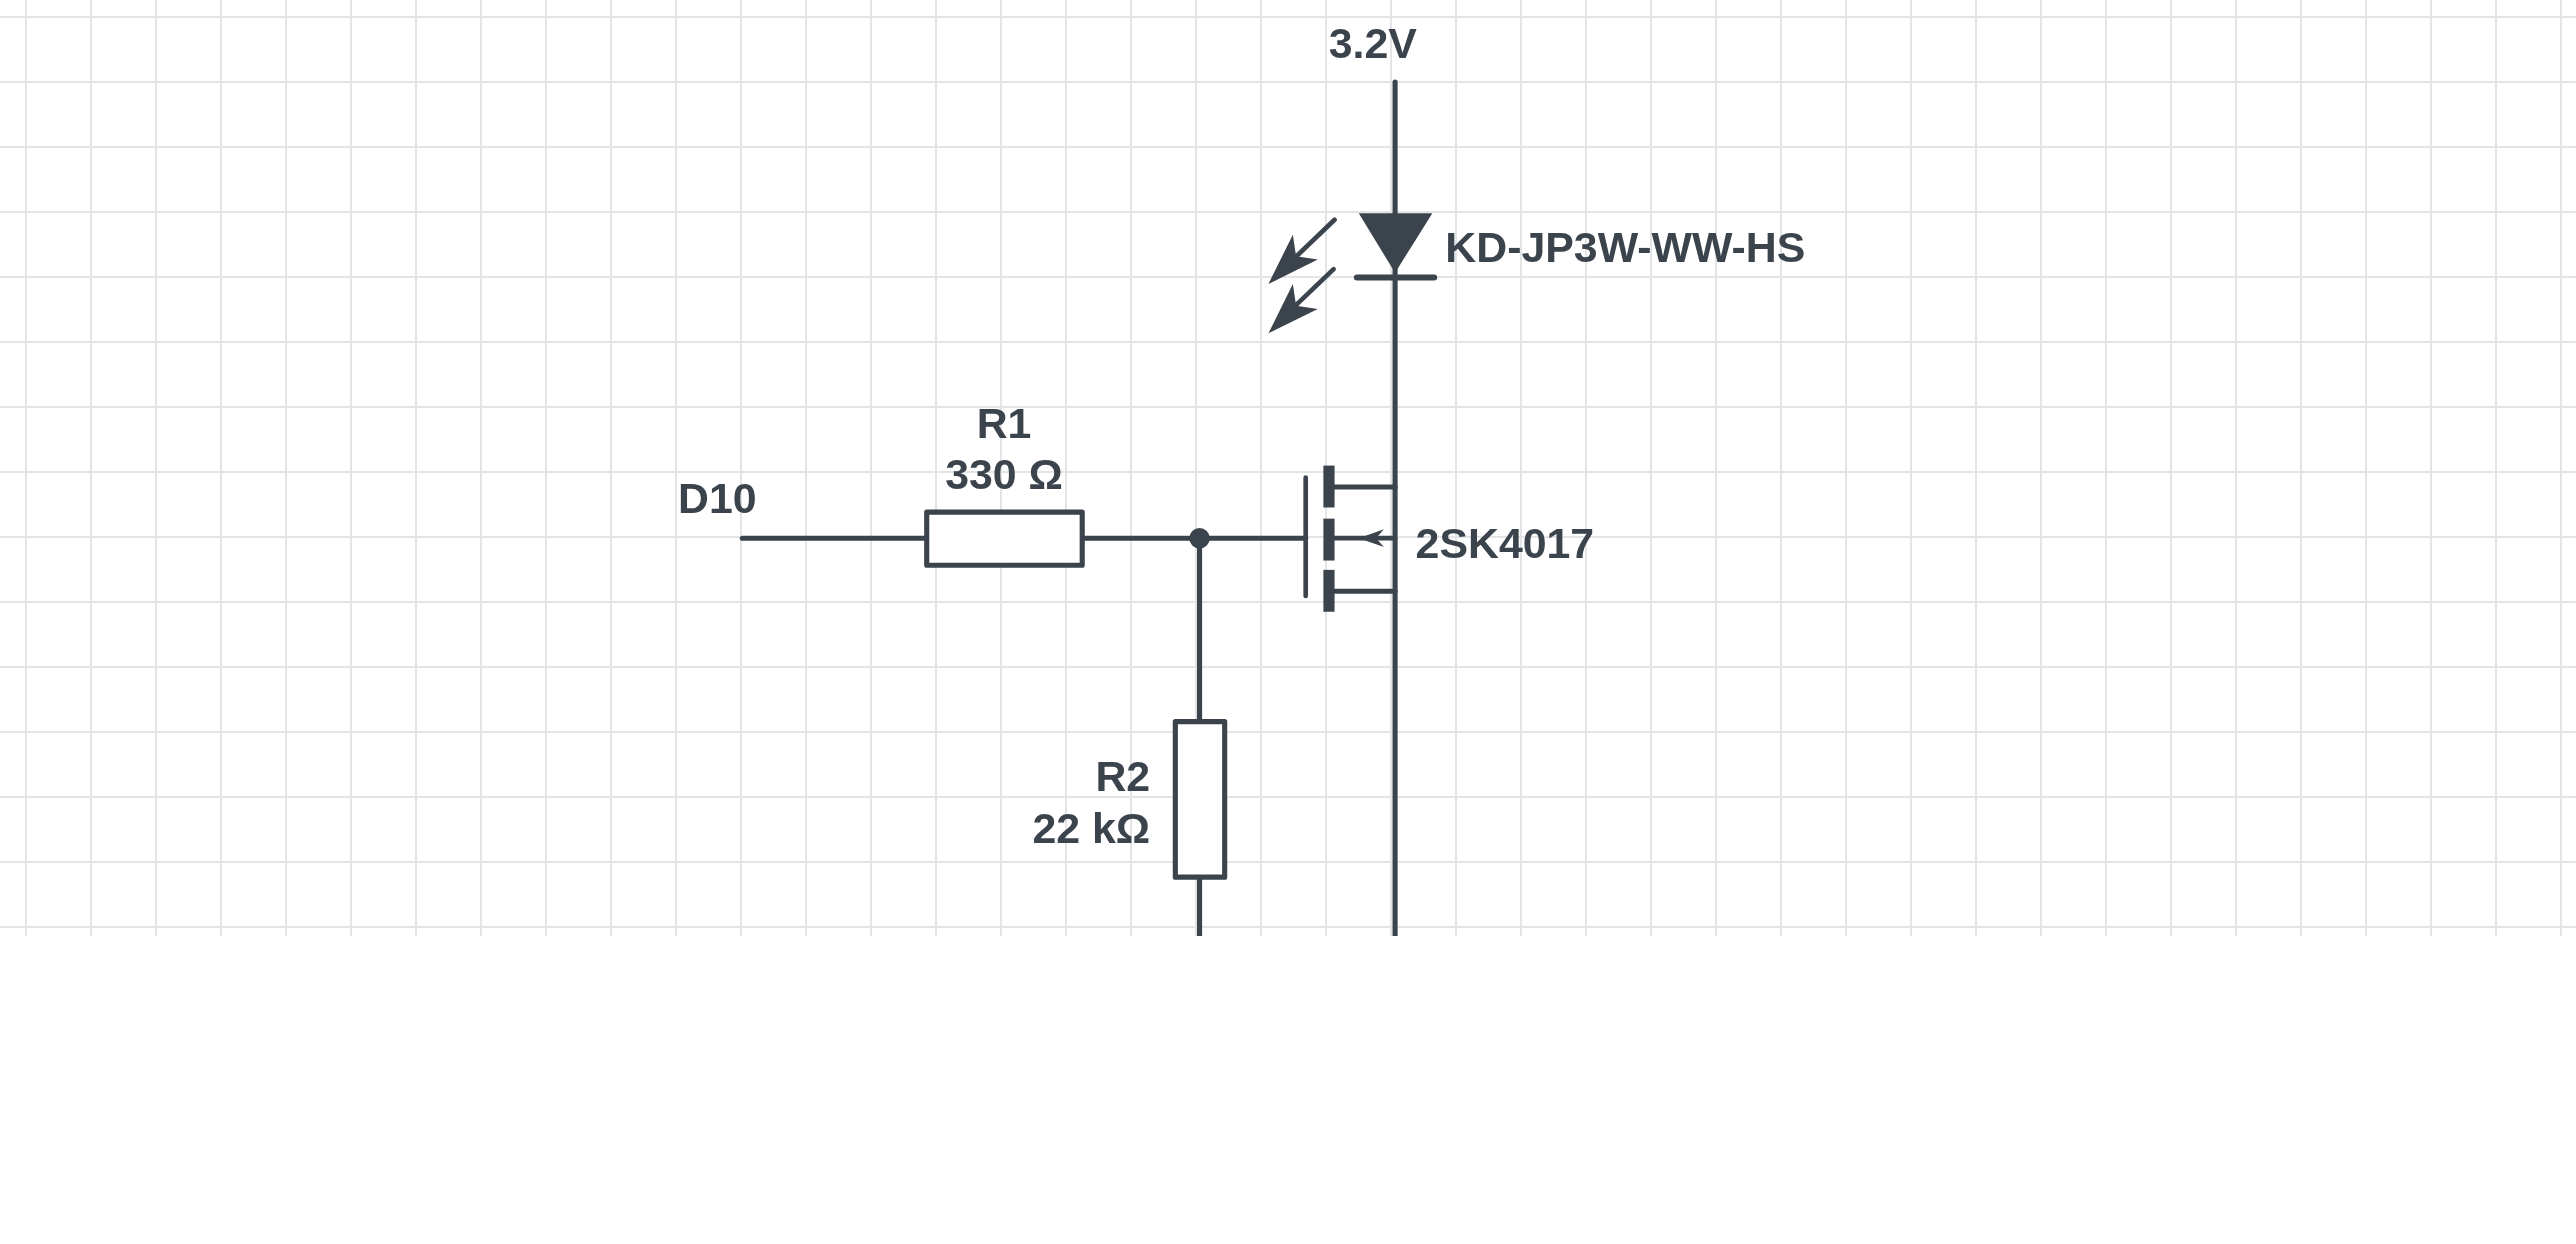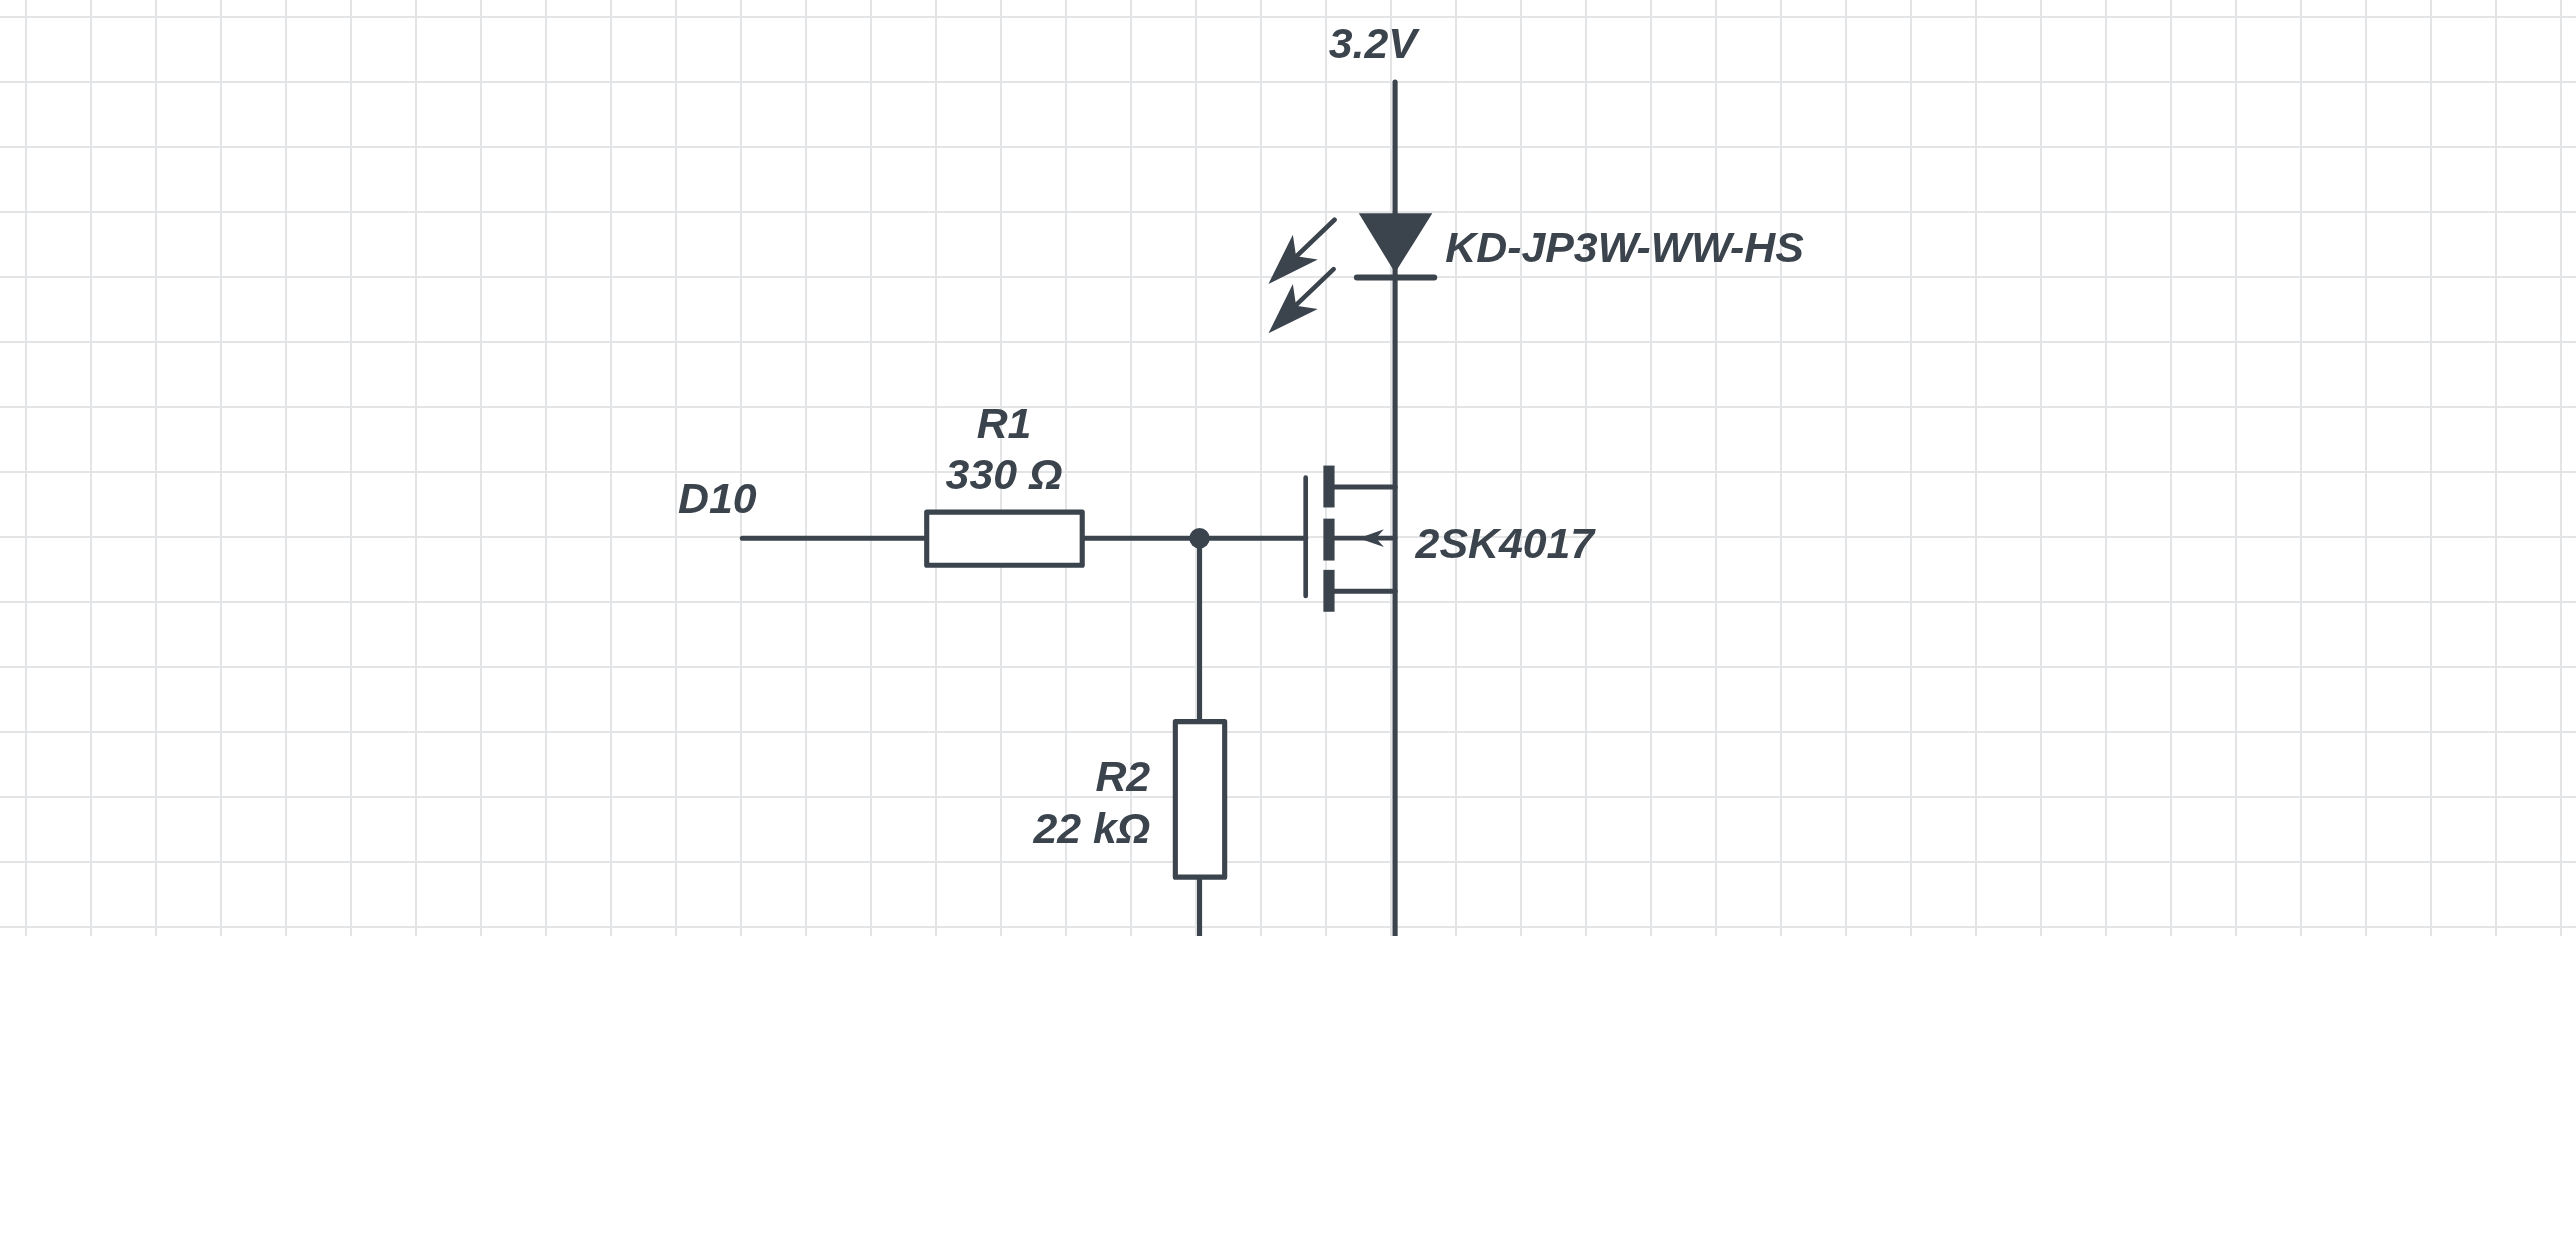--- a/index.html
+++ b/index.html
@@ -13,21 +13,20 @@
   .canvas{
     position:relative;
     width:2576px;height:936px;
     background-color:var(--paper);
     background-image:
       linear-gradient(to right, var(--grid) 1.9px, transparent 1.9px),
       linear-gradient(to bottom, var(--grid) 1.9px, transparent 1.9px);
     background-size:65px 65px;
     background-position:25px 16px;
     overflow:hidden;
-    font-style:italic;
   }
   svg.schematic{position:absolute;left:0;top:0;}
   .wire{stroke:var(--ink);stroke-width:5.5;stroke-linecap:round;stroke-linejoin:round;fill:none;}
   .sym-fill{fill:var(--ink);stroke:none;}
   .box{fill:var(--paper);stroke:var(--ink);stroke-width:5.5;stroke-linejoin:round;}
   .channel{stroke:var(--ink);stroke-width:12;stroke-linecap:butt;fill:none;}
   .gatebar{stroke:var(--ink);stroke-width:5;stroke-linecap:round;fill:none;}
   .gndline{stroke:var(--ink);stroke-width:6;stroke-linecap:round;fill:none;}
   .cathode{stroke:var(--ink);stroke-width:6.5;stroke-linecap:round;fill:none;}
   .arrow-shaft{stroke:var(--ink);stroke-width:5;stroke-linecap:round;fill:none;}

